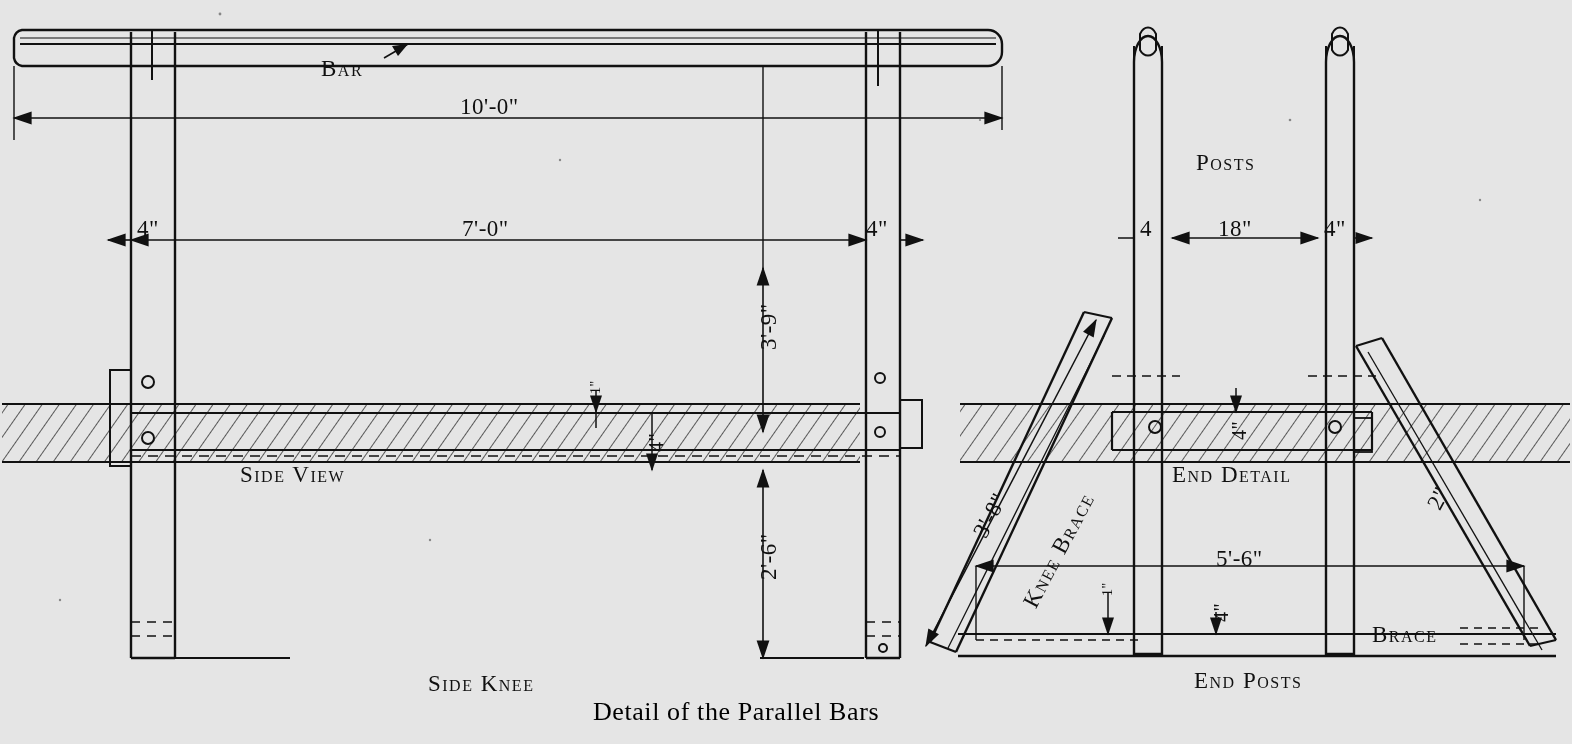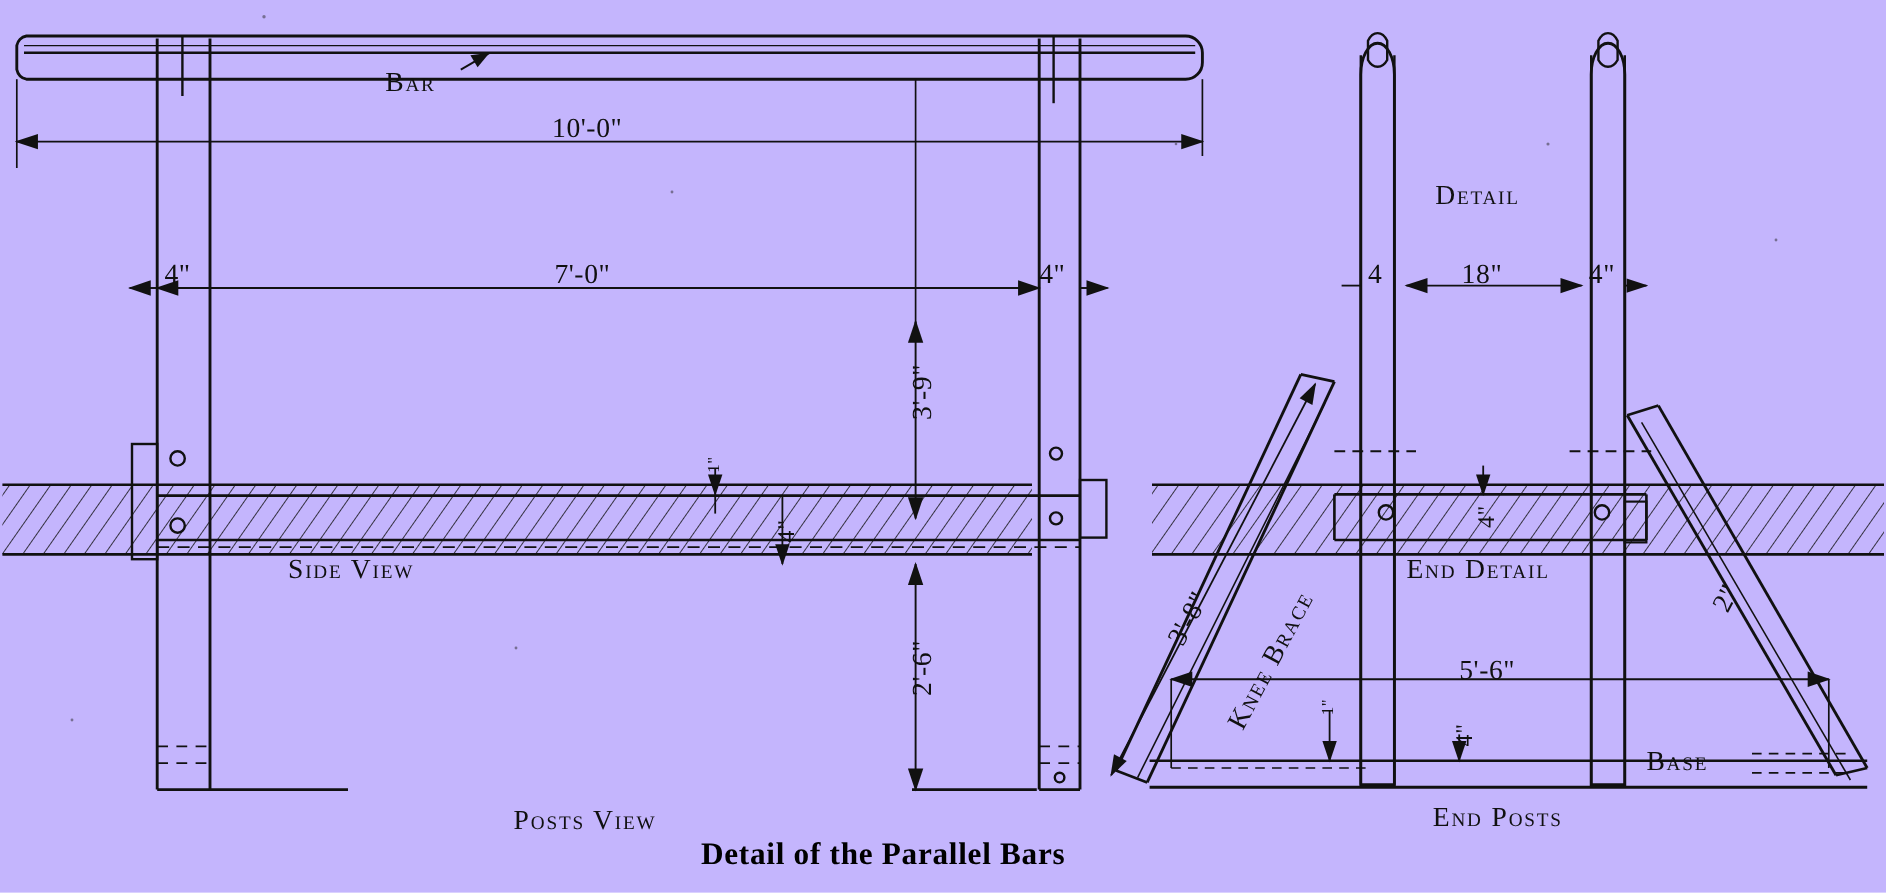--- a/index.html
+++ b/index.html
@@ -8,21 +8,21 @@
     background: #ffffff;
   }
   body {
     font-family: "Liberation Serif", serif;
     color: #000000;
   }
   #figure {
     position: relative;
     width: 1572px;
     height: 744px;
-    background: #c4b5fd;
+    background: #e5e5e5;
     overflow: hidden;
   }
   #drawing {
     position: absolute;
     left: 0;
     top: 0;
     width: 1572px;
     height: 744px;
   }
   .lbl {
@@ -52,21 +52,21 @@
     transform: rotate(-90deg);
     transform-origin: left top;
   }
   .caption {
     position: absolute;
     left: 0;
     top: 697px;
     width: 1472px;
     text-align: center;
     font-family: "Liberation Serif", serif;
-    font-weight: bold;
+    font-weight: normal;
     font-size: 26px;
     letter-spacing: 0.6px;
     color: #000;
   }
   .rot-knee {
     transform: rotate(-62deg);
     transform-origin: left top;
   }
   .rot-38 {
     transform: rotate(-62deg);
@@ -293,23 +293,23 @@
   <span class="lbl dim rot90" style="left:756px; top:350px;">3'-9"</span>
 
   <span class="lbl dim rot90" style="left:756px; top:580px;">2'-6"</span>
 
   <span class="lbl tiny rot90" style="left:588px; top:394px;">1"</span>
 
   <span class="lbl dim-sm rot90" style="left:645px; top:452px;">4"</span>
 
   <span class="lbl sc" style="left:240px; top:462px;">Side View</span>
 
-  <span class="lbl sc" style="left:428px; top:671px;">Posts View</span>
-
-  <span class="lbl sc" style="left:1196px; top:150px;">Detail</span>
+  <span class="lbl sc" style="left:428px; top:671px;">Side Knee</span>
+
+  <span class="lbl sc" style="left:1196px; top:150px;">Posts</span>
 
   <span class="lbl dim" style="left:1140px; top:216px;">4</span>
 
   <span class="lbl dim" style="left:1218px; top:216px;">18"</span>
 
   <span class="lbl dim" style="left:1324px; top:216px;">4"</span>
 
   <span class="lbl dim-sm rot90" style="left:1228px; top:440px;">4"</span>
 
   <span class="lbl sc" style="left:1172px; top:462px;">End Detail</span>
@@ -319,18 +319,18 @@
   <span class="lbl sc rot-knee" style="left:1018px; top:600px;">Knee Brace</span>
 
   <span class="lbl dim rot-2" style="left:1422px; top:502px;">2"</span>
 
   <span class="lbl dim" style="left:1216px; top:546px;">5'-6"</span>
 
   <span class="lbl tiny rot90" style="left:1100px; top:596px;">1"</span>
 
   <span class="lbl dim-sm rot90" style="left:1210px; top:622px;">4"</span>
 
-  <span class="lbl sc" style="left:1372px; top:622px;">Base</span>
+  <span class="lbl sc" style="left:1372px; top:622px;">Brace</span>
 
   <span class="lbl sc" style="left:1194px; top:668px;">End Posts</span>
 
   <div class="caption">Detail of the Parallel Bars</div>
 </div>
 
 </body></html>

